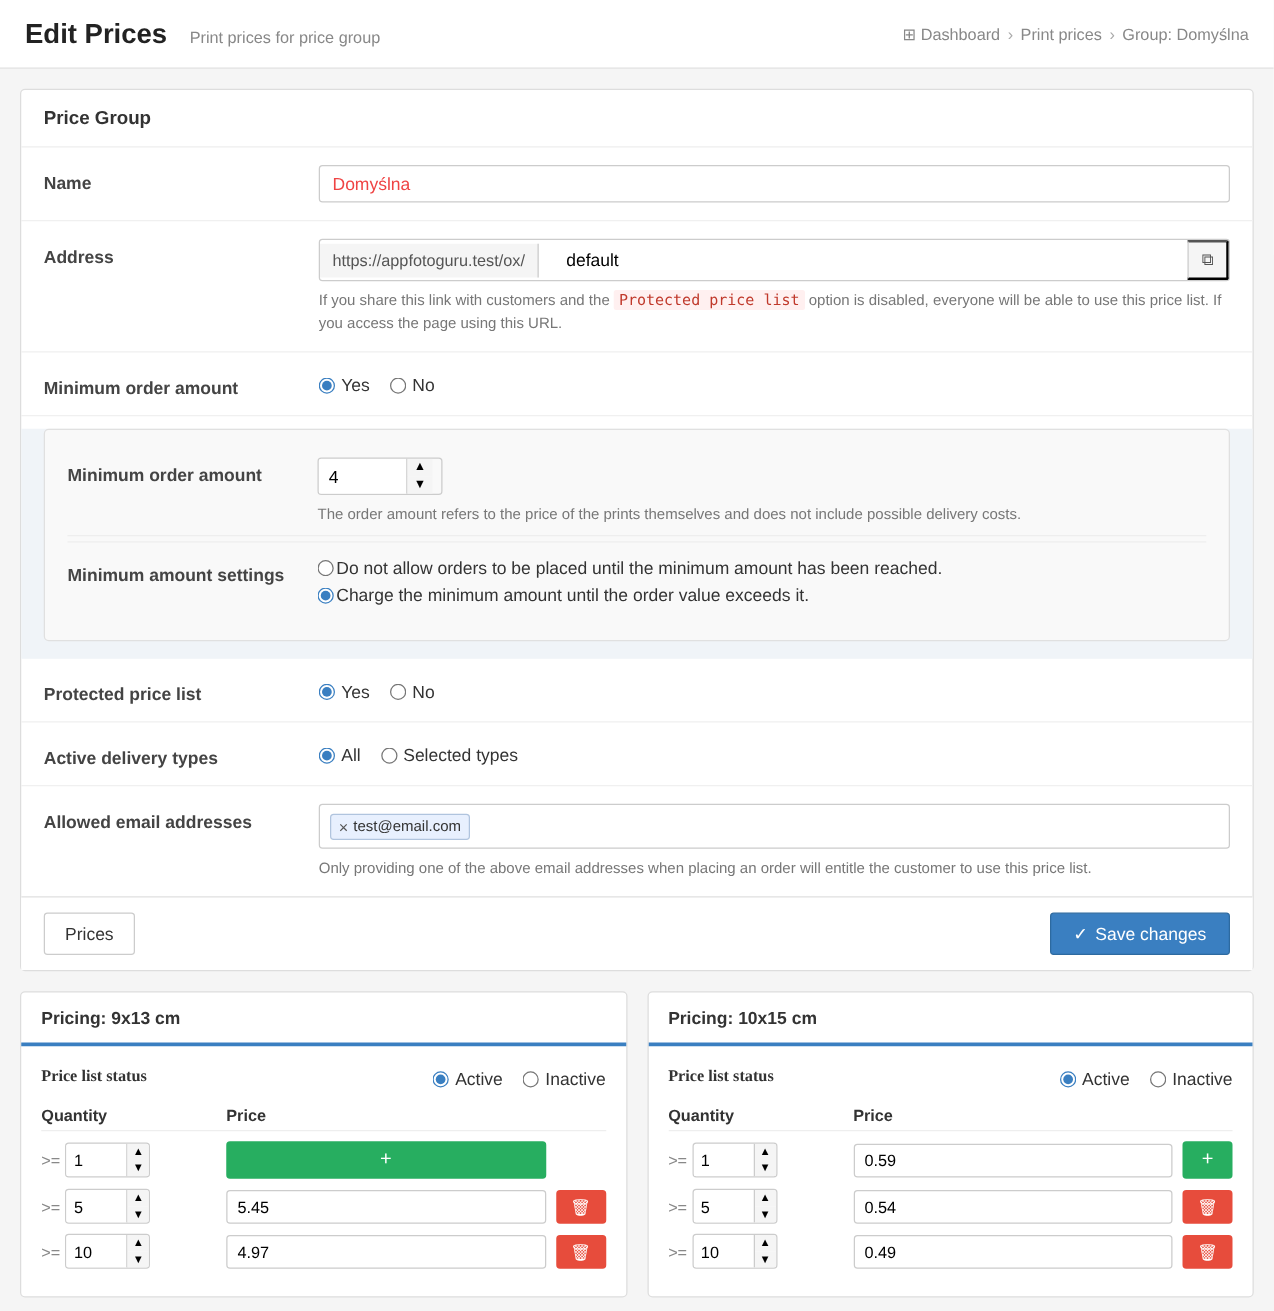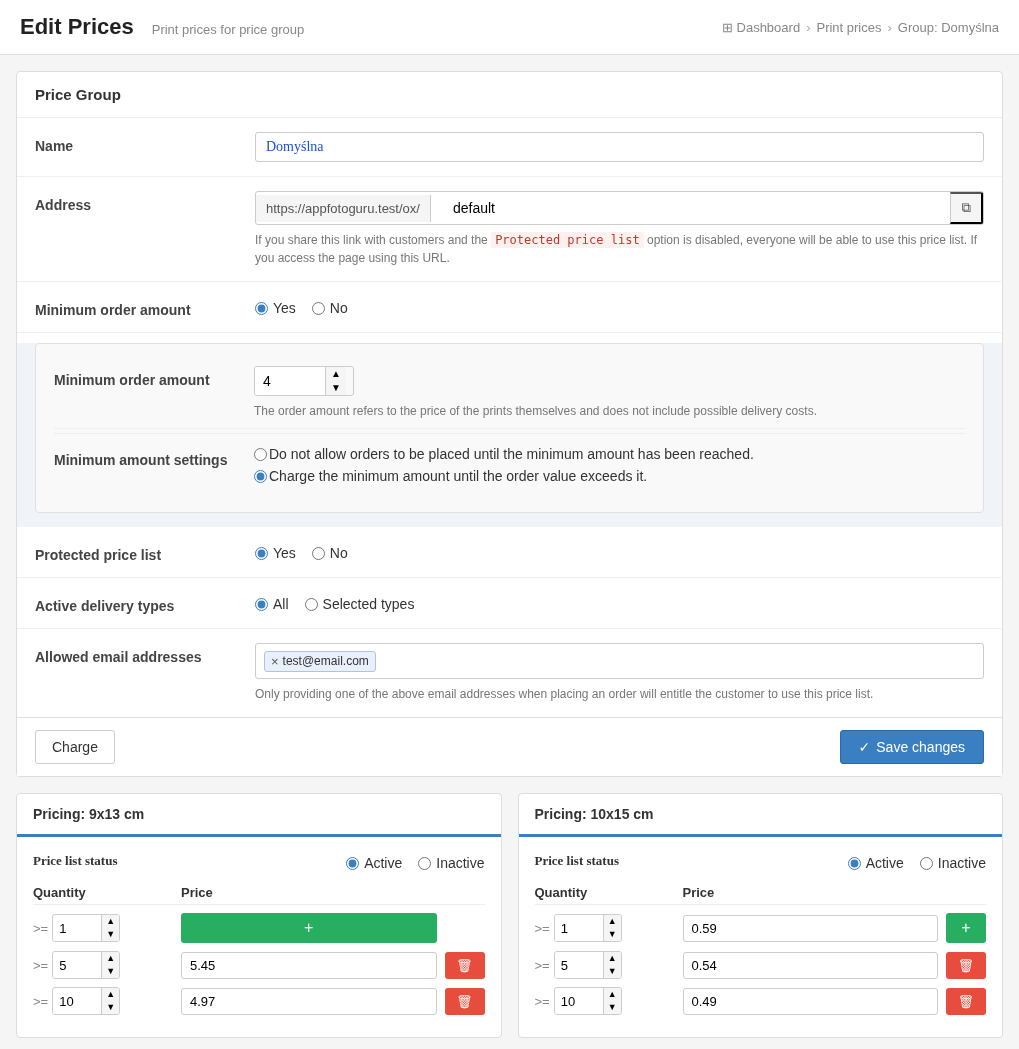--- a/index.html
+++ b/index.html
@@ -15,21 +15,21 @@
 
     .card { background: #fff; border: 1px solid #ddd; border-radius: 4px; margin-bottom: 16px; }
     .card-header { padding: 14px 18px; font-size: 15px; font-weight: 600; border-bottom: 1px solid #eee; }
 
     .form-section { padding: 0; }
     .form-row { display: flex; align-items: flex-start; padding: 14px 18px; border-bottom: 1px solid #f0f0f0; }
     .form-row:last-child { border-bottom: none; }
     .form-label { width: 220px; min-width: 220px; font-weight: 600; padding-top: 6px; color: #444; }
     .form-control-wrap { flex: 1; }
 
-    .text-input { width: 100%; border: 1px solid #ccc; border-radius: 3px; padding: 6px 10px; font-size: 14px; color: #1d4ed8; font-family: Liberation Serif, serif; }
+    .text-input { width: 100%; border: 1px solid #ccc; border-radius: 3px; padding: 6px 10px; font-size: 14px; color: #ef4444; }
 
     .address-wrap { display: flex; align-items: center; gap: 12px; border: 1px solid #ccc; border-radius: 3px; overflow: hidden; }
     .address-prefix { background: #f5f5f5; border-right: 1px solid #ccc; padding: 6px 10px; color: #555; font-size: 13px; white-space: nowrap; }
     .address-input { flex: 1; border: none; padding: 6px 10px; font-size: 14px; outline: none; }
     .address-copy-btn { background: #f5f5f5; border-left: 1px solid #ccc; padding: 6px 10px; cursor: pointer; color: #555; }
 
     .help-text { font-size: 12px; color: #777; margin-top: 6px; line-height: 1.5; }
     .help-text .highlight { color: #c0392b; font-family: monospace; background: #fff0f0; padding: 1px 4px; border-radius: 2px; }
 
     .radio-group { display: flex; align-items: center; gap: 16px; padding-top: 4px; }
@@ -218,21 +218,21 @@
             </span>
             <input type="text" class="tag-text-input" placeholder="" style="">
           </div>
           <div class="help-text">Only providing one of the above email addresses when placing an order will entitle the customer to use this price list.</div>
         </div>
       </div>
 
     </div>
 
     <div class="action-bar">
-      <button class="btn-cancel">Charge</button>
+      <button class="btn-cancel">Prices</button>
       <button class="btn-save">
         <span>✓</span>
         <span>Save changes</span>
       </button>
     </div>
   </div>
 
   <div class="pricing-grid">
 
     <div class="pricing-card">

